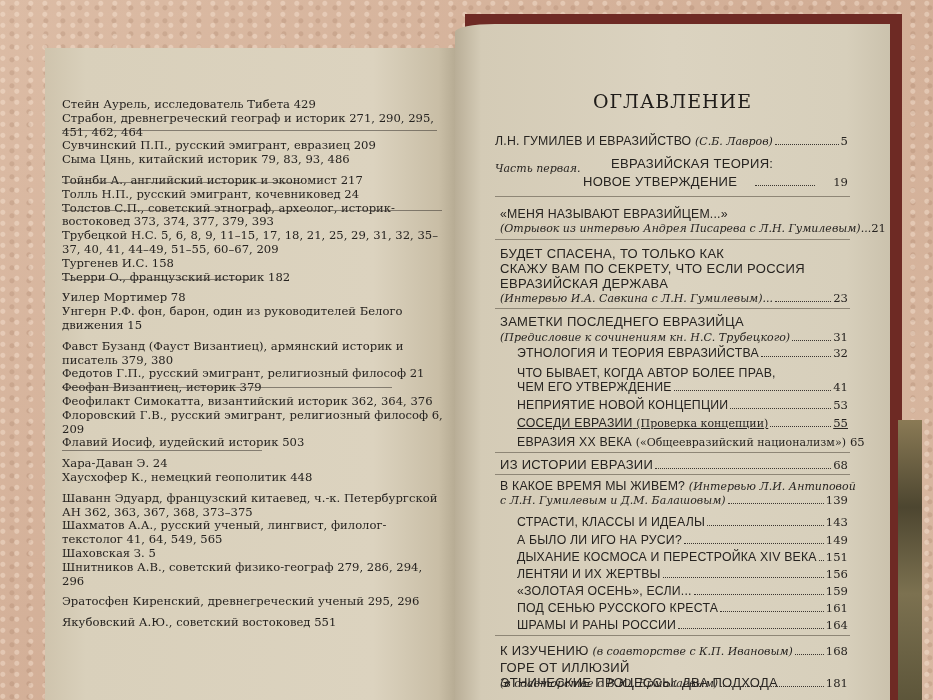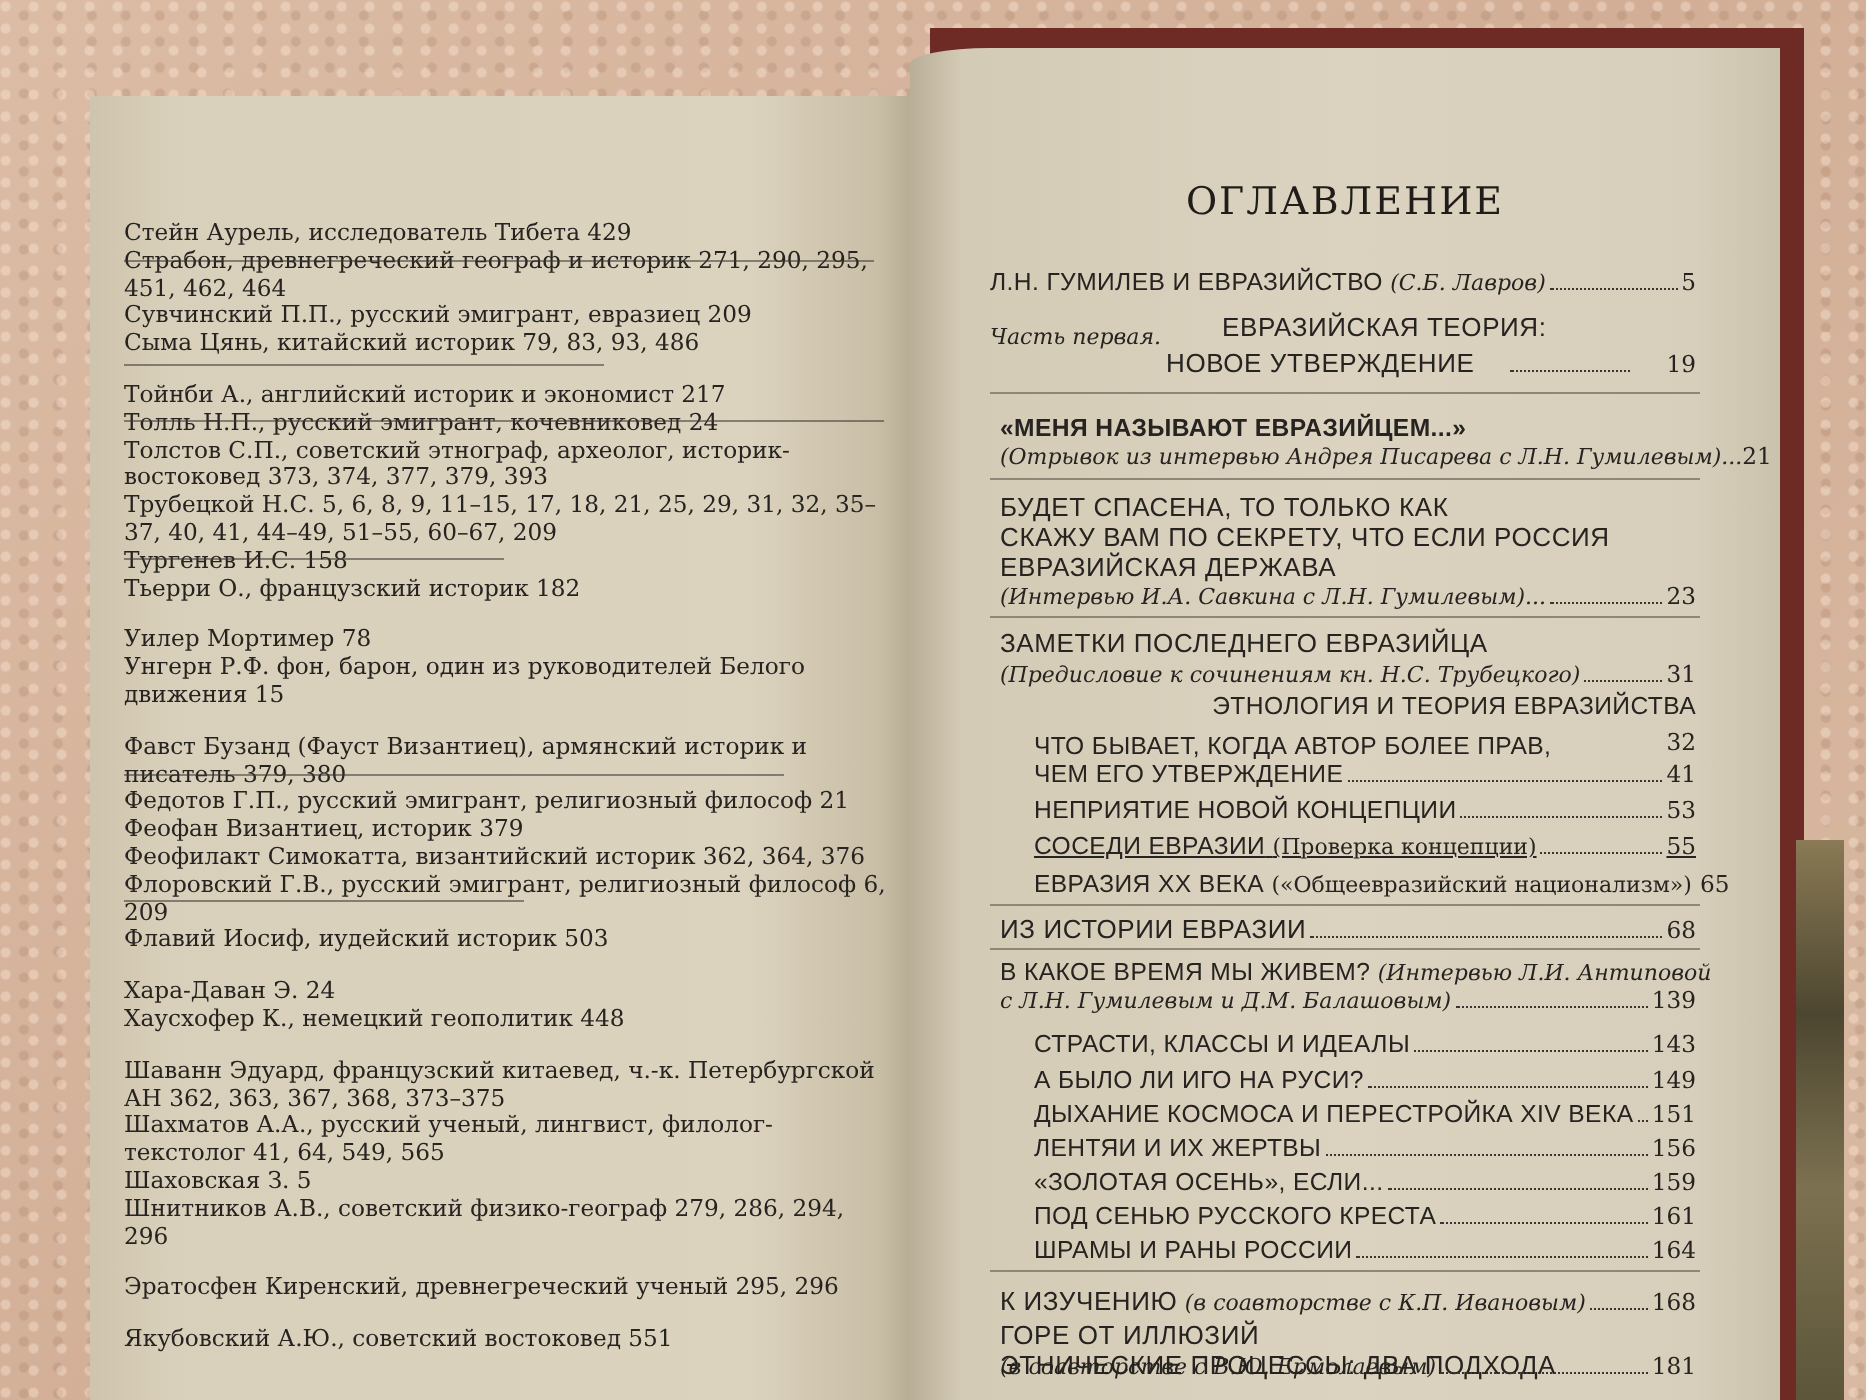--- a/index.html
+++ b/index.html
@@ -26,21 +26,21 @@
     background: linear-gradient(90deg,#cfc4ad 0%, #d9d0bb 10%, #dcd3bf 80%, #c9bea6 96%, #b7ac94 100%);
     color:#262320;
   }
   .page-right {
     position:absolute; left:455px; top:24px; width:435px; height:680px;
     background: linear-gradient(90deg,#b9ae97 0%, #d4cbb6 6%, #dbd3c0 50%, #d7cfbb 90%, #cbc2ad 100%);
     border-top-left-radius: 40px 8px;
     color:#262320;
   }
   .idx { position:absolute; left:17px; top:50px; width:385px; font-size:11.6px; line-height:13.8px; }
-  .idx .grp { margin-bottom:7px;margin-top:12px; }
+  .idx .grp { margin-bottom:7px; }
   .idx .e { padding-left:0; }
   .toc { position:absolute; left:0; top:0; width:435px; font-size:11.6px; }
   .toc-title {
     position:absolute; left:0; width:435px; top:66px; text-align:center;
     font-size:19px; letter-spacing:1px; color:#1f1c19;
   }
   .row { position:absolute; display:flex; align-items:flex-end; white-space:nowrap; }
   .row .t { flex:0 0 auto; }
   .row .dots { flex:1 1 auto; border-bottom:1.5px dotted #3a3530; margin:0 2px 3px 2px; }
   .row .pg { flex:0 0 auto; }
@@ -125,21 +125,21 @@
     </div>
     <div class="blk caps-big" style="left:128px;top:133px;margin-left:28px;">ЕВРАЗИЙСКАЯ ТЕОРИЯ:</div>
     <div class="row" style="left:128px;width:265px;top:150px;gap:16px;">
       <span class="t caps-big">НОВОЕ УТВЕРЖДЕНИЕ</span>
       <span class="dots"></span>
         <span class="pg">19</span>
     </div>
 
     <div class="sep" style="left:40px;top:172px;width:355px;"></div>
 
-    <div class="blk caps" style="left:45px;top:183px;font-weight:bold;">«МЕНЯ НАЗЫВАЮТ ЕВРАЗИЙЦЕМ...»</div>
+    <div class="blk caps" style="left:45px;top:183px;">«МЕНЯ НАЗЫВАЮТ ЕВРАЗИЙЦЕМ...»</div>
     <div class="row" style="left:45px;width:348px;top:197px;">
       <span class="t it">(Отрывок из интервью Андрея Писарева с Л.Н. Гумилевым)...</span>
         <span class="pg">21</span>
     </div>
 
     <div class="sep" style="left:40px;top:215px;width:355px;"></div>
 
     <div class="blk caps-big" style="left:45px;top:222px;line-height:15px;">
       <div>БУДЕТ СПАСЕНА, ТО ТОЛЬКО КАК</div>
       <div>СКАЖУ ВАМ ПО СЕКРЕТУ, ЧТО ЕСЛИ РОССИЯ</div>
@@ -153,21 +153,21 @@
 
     <div class="sep" style="left:40px;top:284px;width:355px;"></div>
 
     <div class="blk caps-big" style="left:45px;top:291px;">ЗАМЕТКИ ПОСЛЕДНЕГО ЕВРАЗИЙЦА</div>
     <div class="row" style="left:45px;width:348px;top:306px;">
       <span class="t it">(Предисловие к сочинениям кн. Н.С. Трубецкого)</span>
       <span class="dots"></span>
         <span class="pg">31</span>
     </div>
 
-    <div class="row" style="left:62px;width:331px;top:322px;flex-direction:column;">
+    <div class="row" style="left:62px;width:331px;top:322px;">
       <span class="t caps">ЭТНОЛОГИЯ И ТЕОРИЯ ЕВРАЗИЙСТВА</span>
       <span class="dots"></span>
         <span class="pg">32</span>
     </div>
     <div class="blk caps" style="left:62px;top:342px;">ЧТО БЫВАЕТ, КОГДА АВТОР БОЛЕЕ ПРАВ,</div>
     <div class="row" style="left:62px;width:331px;top:356px;">
       <span class="t caps">ЧЕМ ЕГО УТВЕРЖДЕНИЕ</span>
       <span class="dots"></span>
         <span class="pg">41</span>
     </div>

